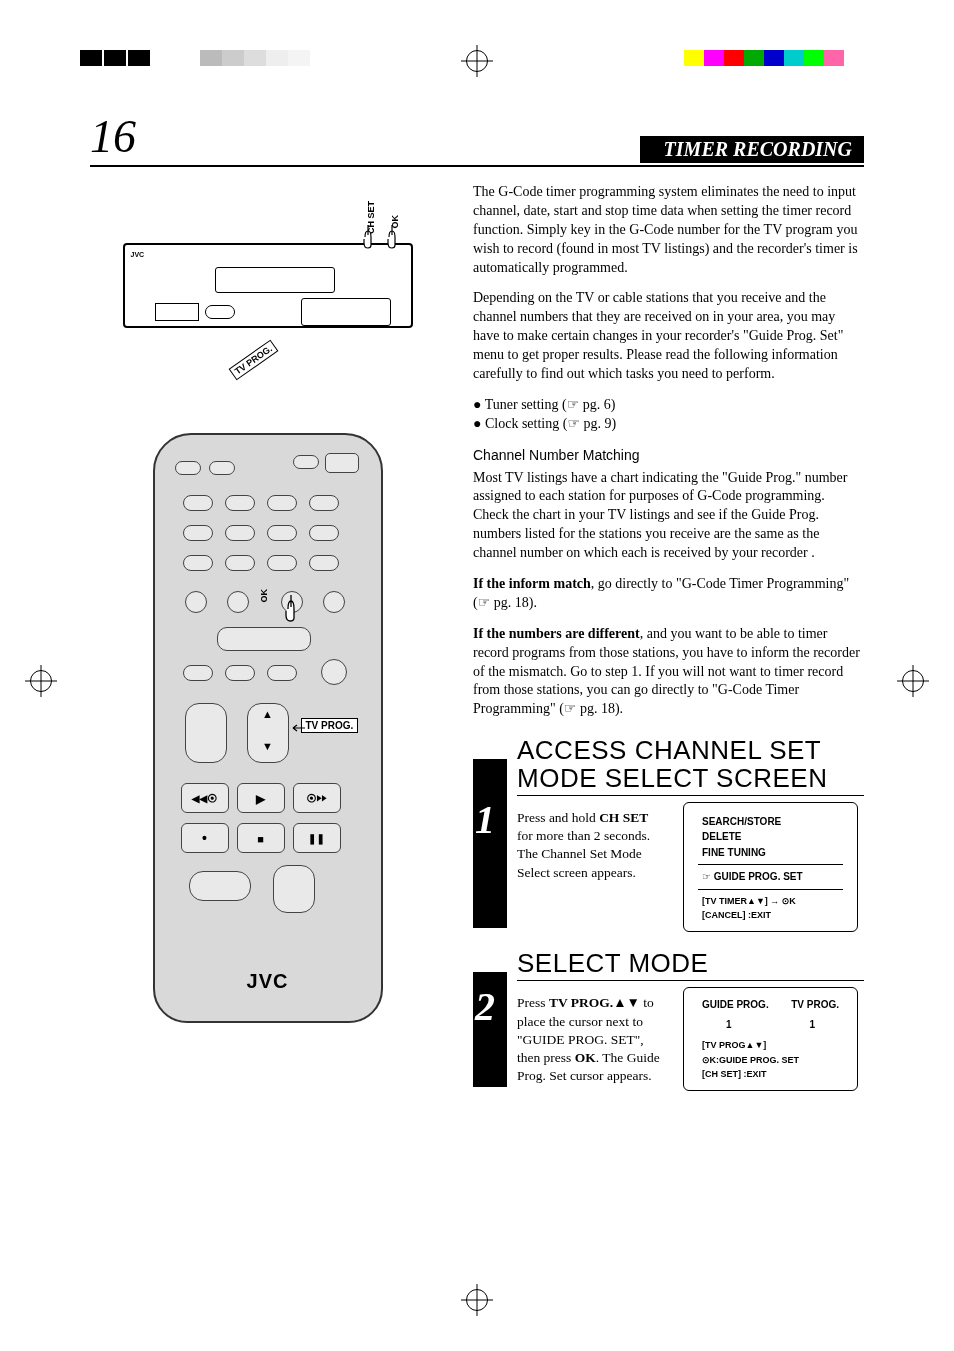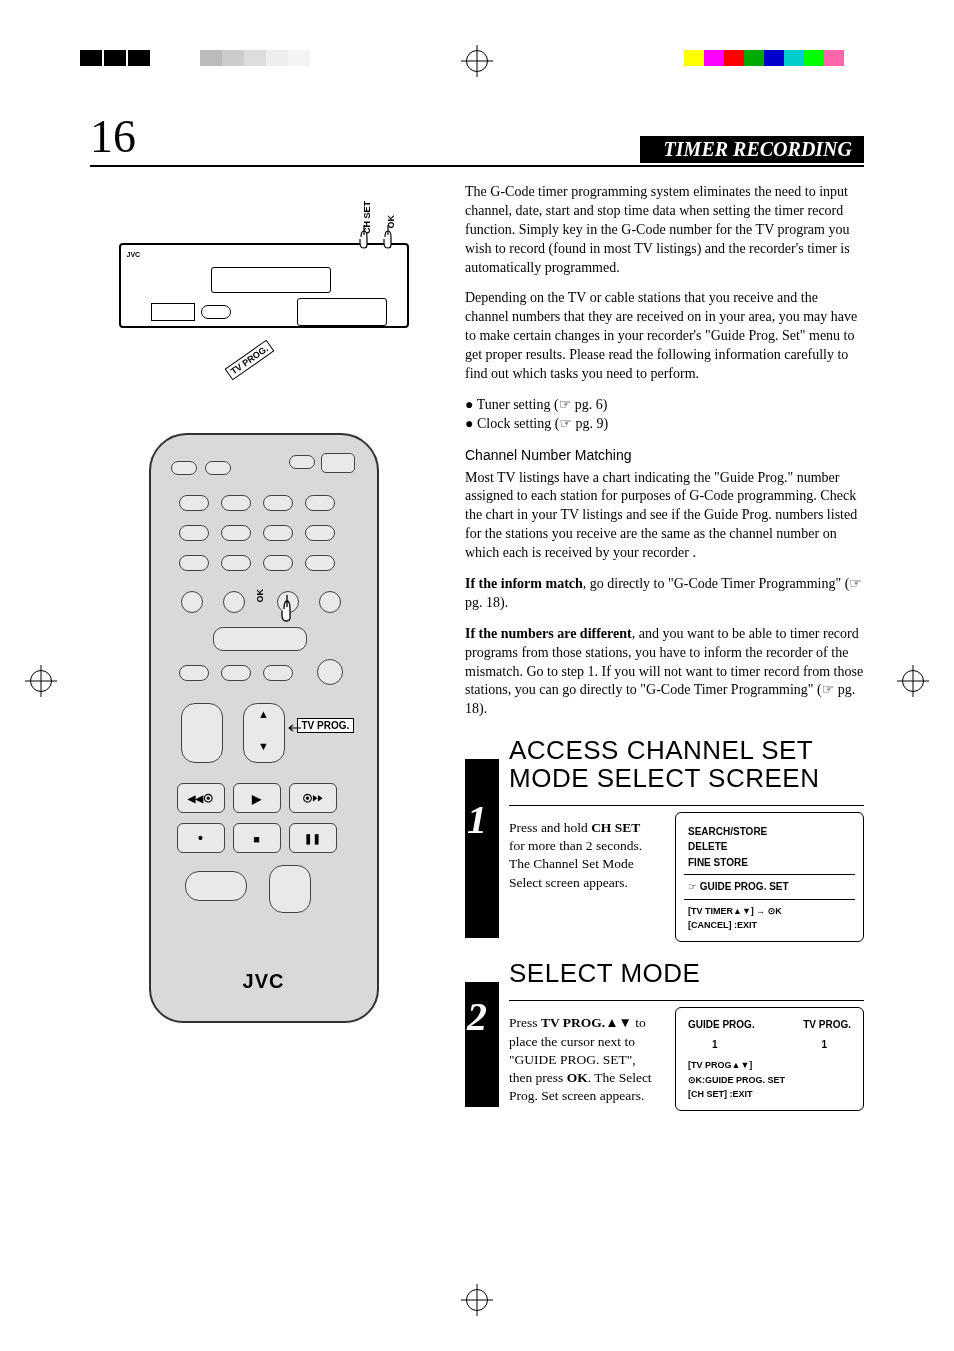--- a/index.html
+++ b/index.html
@@ -33,21 +33,21 @@
   .crosshair.right { top: 670px; right: 30px; }
   .crosshair.bottom { bottom: 40px; left: 50%; transform: translateX(-50%); }
 
   .page {
     position: absolute;
     top: 110px; left: 90px; right: 90px;
   }
 
   
   .hdr { display: flex; align-items: flex-end; border-bottom: 2px solid #000; padding-bottom: 2px; }
-  .pageno { font-family: Georgia, serif; font-size: 46px; font-weight: 400; flex: 1; }
+  .pageno { font-style: italic; font-family: Georgia, serif; font-size: 46px; font-weight: 400; flex: 1; }
   .sectionbar { background: #000; color: #fff; font-style: italic; font-weight: bold; font-size: 20px; padding: 2px 12px 2px 24px; font-family: Georgia, serif; }
 
   .content { display: flex; gap: 28px; margin-top: 16px; }
   .leftcol { width: 355px; }
   .rightcol { flex: 1; font-size: 14px; line-height: 1.35; }
 
   .maintitle { font-family: Arial, Helvetica, sans-serif; font-weight: 800; font-size: 42px; letter-spacing: -0.5px; margin: 18px 0 12px 0; border-bottom: 2px solid #000; padding-bottom: 14px; }
 
   .vcr-illus, .remote-illus {
     margin: 20px auto; position: relative;
@@ -89,28 +89,28 @@
   .rightcol ul { list-style: none; margin: 4px 0 12px 0; }
   .rightcol ul li::before { content: "● "; }
   .subhead { font-family: Arial, sans-serif; font-weight: normal; font-size: 14px; margin: 6px 0 4px 0; }
 
   
   .step-block { position: relative; margin-top: 18px; }
   .step-rail { position: absolute; left: 0; top: 22px; bottom: 4px; width: 34px; background: #000; }
   .step-num { position: absolute; left: 2px; color: #fff; font-style: italic; font-family: Georgia, serif; font-size: 40px; font-weight: bold; }
   .step-title {
     margin-left: 44px; font-family: Arial, sans-serif; font-weight: 300;
-    font-size: 26px; letter-spacing: 0.5px; border-bottom: 1.5px solid #000; padding-bottom: 13px; margin-bottom: 6px; line-height: 1.05;
+    font-size: 26px; letter-spacing: 0.5px; border-bottom: 1.5px solid #000; padding-bottom: 3px; margin-bottom: 6px; line-height: 1.05;
   }
   .step-body { margin-left: 44px; display: flex; gap: 16px; align-items: flex-start; }
   .step-text { flex: 0 0 150px; font-size: 13.5px; line-height: 1.35; margin-top: 7px; }
   .osd {
-    border: 1.5px solid #000; border-radius: 6px; padding: 10px 12px 8px;
+    border: 1.5px solid #000; border-radius: 6px; padding: 10px 18px 8px;
     font-family: Arial, sans-serif; font-size: 10px; font-weight: bold;
-    width: 189px;
+    width: 175px;
   }
   .osd .row { margin: 2px 0; }
   .osd hr { border: none; border-top: 1px solid #000; margin: 5px -4px; }
   .osd .cols { display: flex; justify-content: space-between; }
   .osd .pointer::before { content: "☞ "; font-weight: normal; }
   .osd .tiny { font-size: 9px; }
   .hand-pointer {
     position: absolute; width: 22px; height: 28px;
   }
 </style>
@@ -263,37 +263,37 @@
         <div class="step-rail"></div>
         <div class="step-title">ACCESS CHANNEL SET MODE SELECT SCREEN</div>
         <div class="step-num" style="top:56px;">1</div>
         <div class="step-body">
           <div class="step-text">
             <span>Press and hold </span><b>CH SET</b><span> for more than 2 seconds. The Channel Set Mode Select screen appears.</span>
           </div>
           <div class="osd">
             <div class="row">SEARCH/STORE</div>
             <div class="row">DELETE</div>
-            <div class="row">FINE STORE</div>
+            <div class="row">FINE TUNING</div>
             <hr>
             <div class="row pointer">GUIDE PROG. SET</div>
             <hr>
             <div class="row tiny">[TV TIMER▲▼] → ⊙K</div>
             <div class="row tiny">[CANCEL] :EXIT</div>
           </div>
         </div>
       </div>
 
       <div class="step-block">
         <div class="step-rail"></div>
         <div class="step-title">SELECT MODE</div>
         <div class="step-num" style="top:30px;">2</div>
         <div class="step-body">
           <div class="step-text">
-            <span>Press </span><b>TV PROG.</b><span>▲▼ to place the cursor next to "GUIDE PROG. SET", then press </span><b>OK</b><span>. The Select Prog. Set screen appears.</span>
+            <span>Press </span><b>TV PROG.</b><span>▲▼ to place the cursor next to "GUIDE PROG. SET", then press </span><b>OK</b><span>. The Guide Prog. Set cursor appears.</span>
           </div>
           <div class="osd">
             <div class="cols">
               <span>GUIDE PROG.</span>
               <span>TV PROG.</span>
             </div>
             <div class="cols" style="margin:6px 0 8px 0;">
               <span style="margin-left:24px;">1</span>
               <span style="margin-right:24px;">1</span>
             </div>

